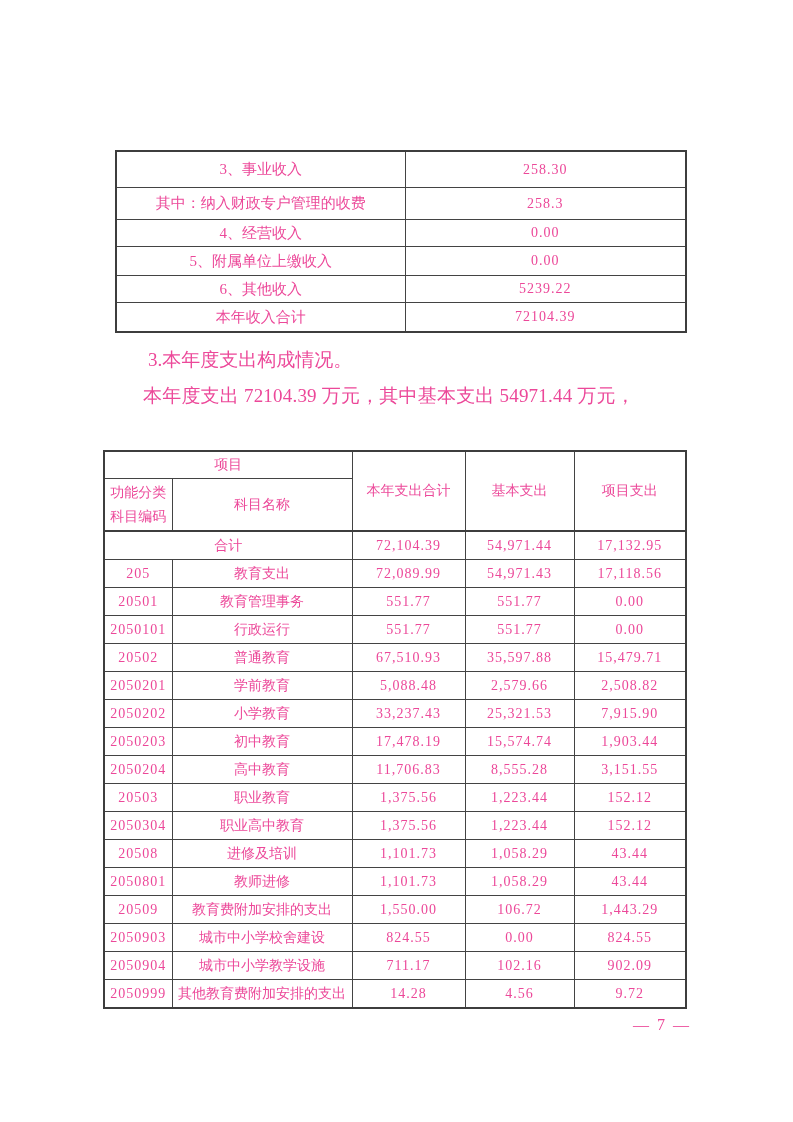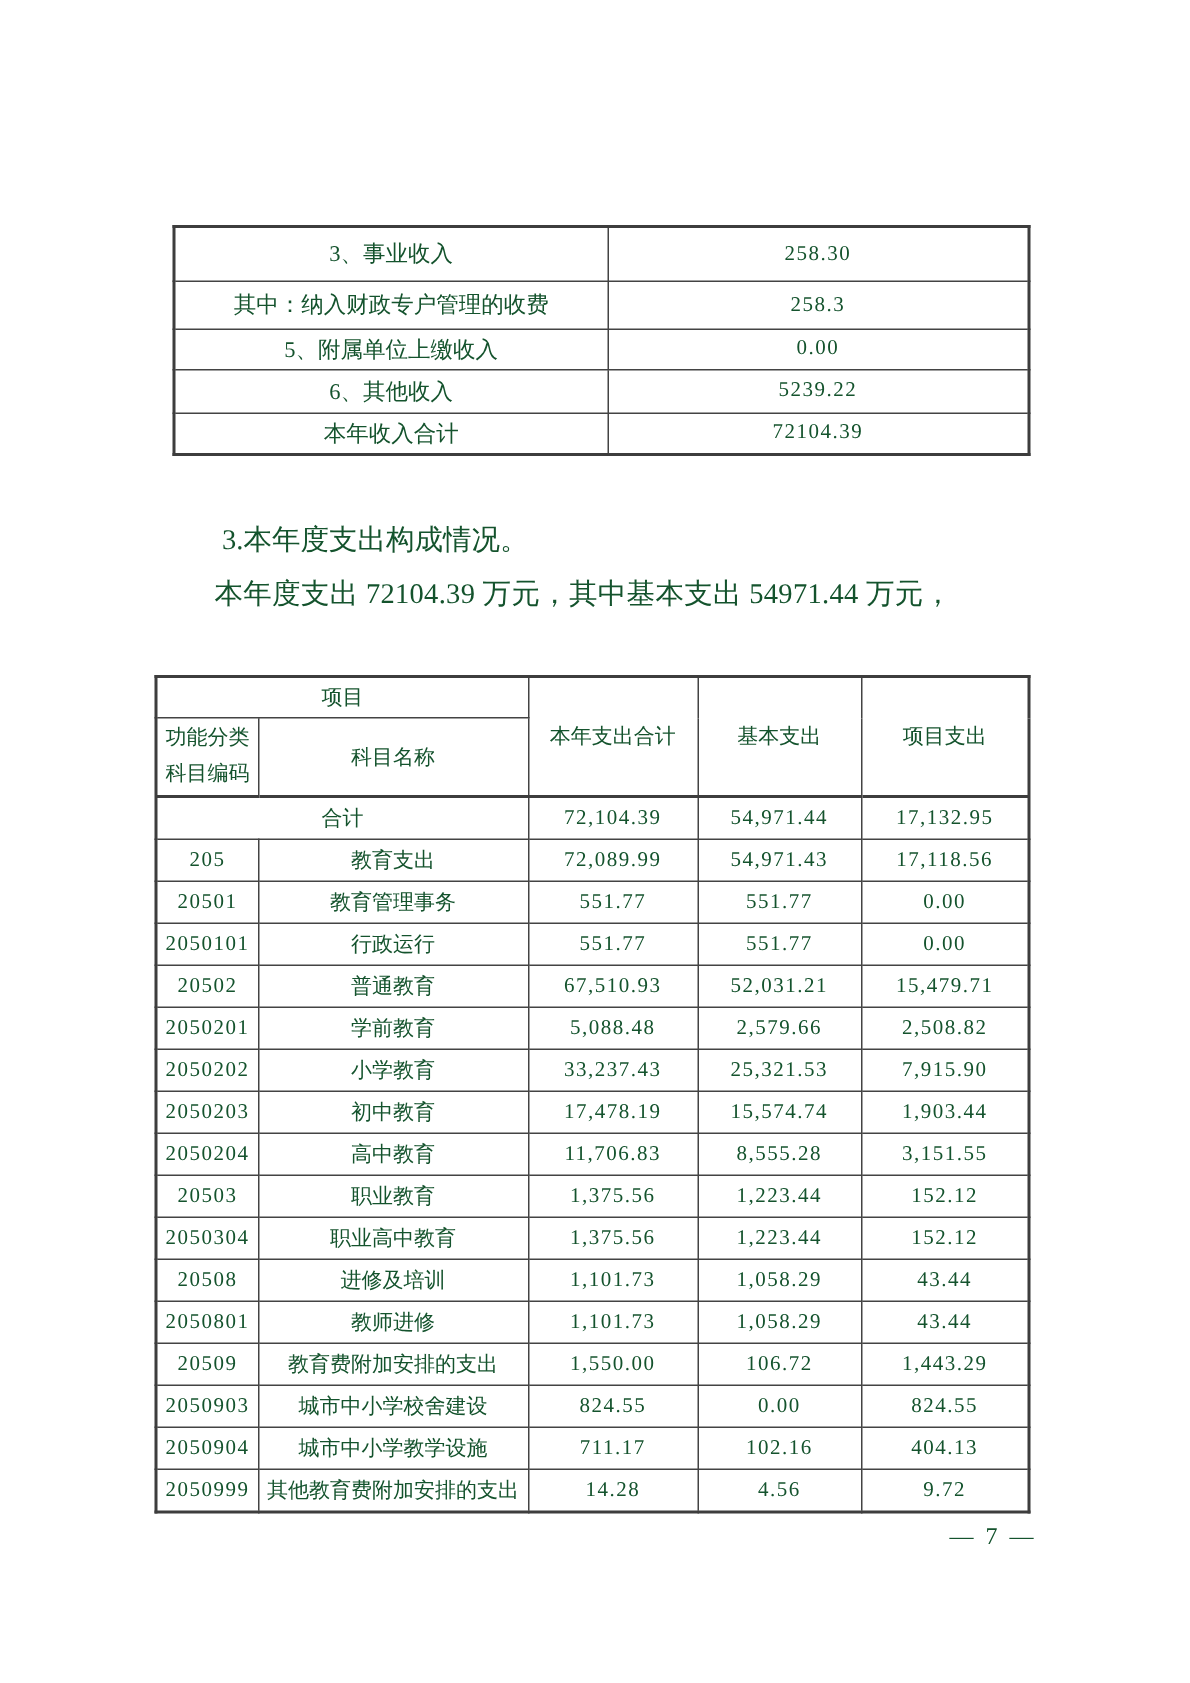--- a/index.html
+++ b/index.html
@@ -1,19 +1,19 @@
 <!DOCTYPE html>
 <html><head>
 <meta charset="utf-8">
 <style>
   html,body { margin:0; padding:0; background:#ffffff; }
   .page {
     position:relative; width:793px; height:1122px; background:#ffffff;
     font-family:"Liberation Serif","DejaVu Serif",serif;
-    color:#14532d; overflow:hidden;
+    color:#ec4899; overflow:hidden;
   }
   .tbl { border-collapse:collapse; position:absolute; table-layout:fixed; border:2px solid #3d3d3d; }
   .tbl td, .tbl th {
     border:1px solid #434343; padding:0 2px; text-align:center;
     vertical-align:middle; font-weight:normal; overflow:hidden;
   }
   .num { letter-spacing:1px; }
   .bold { font-weight:bold; }
   .left { text-align:left; padding-left:9px; }
 
@@ -54,20 +54,24 @@
         <col style="width:281px">
       </colgroup>
     <tbody>
         <tr>
           <td>3、事业收入</td>
           <td class="num">258.30</td>
         </tr>
         <tr>
           <td class="left">其中：纳入财政专户管理的收费</td>
           <td class="num">258.3</td>
+        </tr>
+        <tr>
+          <td>4、经营收入</td>
+          <td class="num">0.00</td>
         </tr>
         <tr>
           <td>5、附属单位上缴收入</td>
           <td class="num">0.00</td>
         </tr>
         <tr>
           <td>6、其他收入</td>
           <td class="num">5239.22</td>
         </tr>
         <tr>
@@ -128,21 +132,21 @@
           <td class="num">2050101</td>
           <td>行政运行</td>
           <td class="num">551.77</td>
           <td class="num">551.77</td>
           <td class="num">0.00</td>
         </tr>
         <tr>
           <td class="num">20502</td>
           <td>普通教育</td>
           <td class="num">67,510.93</td>
-          <td class="num">52,031.21</td>
+          <td class="num">35,597.88</td>
           <td class="num">15,479.71</td>
         </tr>
         <tr>
           <td class="num">2050201</td>
           <td>学前教育</td>
           <td class="num">5,088.48</td>
           <td class="num">2,579.66</td>
           <td class="num">2,508.82</td>
         </tr>
         <tr>
@@ -206,21 +210,21 @@
           <td>城市中小学校舍建设</td>
           <td class="num">824.55</td>
           <td class="num">0.00</td>
           <td class="num">824.55</td>
         </tr>
         <tr>
           <td class="num">2050904</td>
           <td>城市中小学教学设施</td>
           <td class="num">711.17</td>
           <td class="num">102.16</td>
-          <td class="num">404.13</td>
+          <td class="num">902.09</td>
         </tr>
         <tr>
           <td class="num">2050999</td>
           <td>其他教育费附加安排的支出</td>
           <td class="num">14.28</td>
           <td class="num">4.56</td>
           <td class="num">9.72</td>
         </tr>
       </tbody>
   </table>

